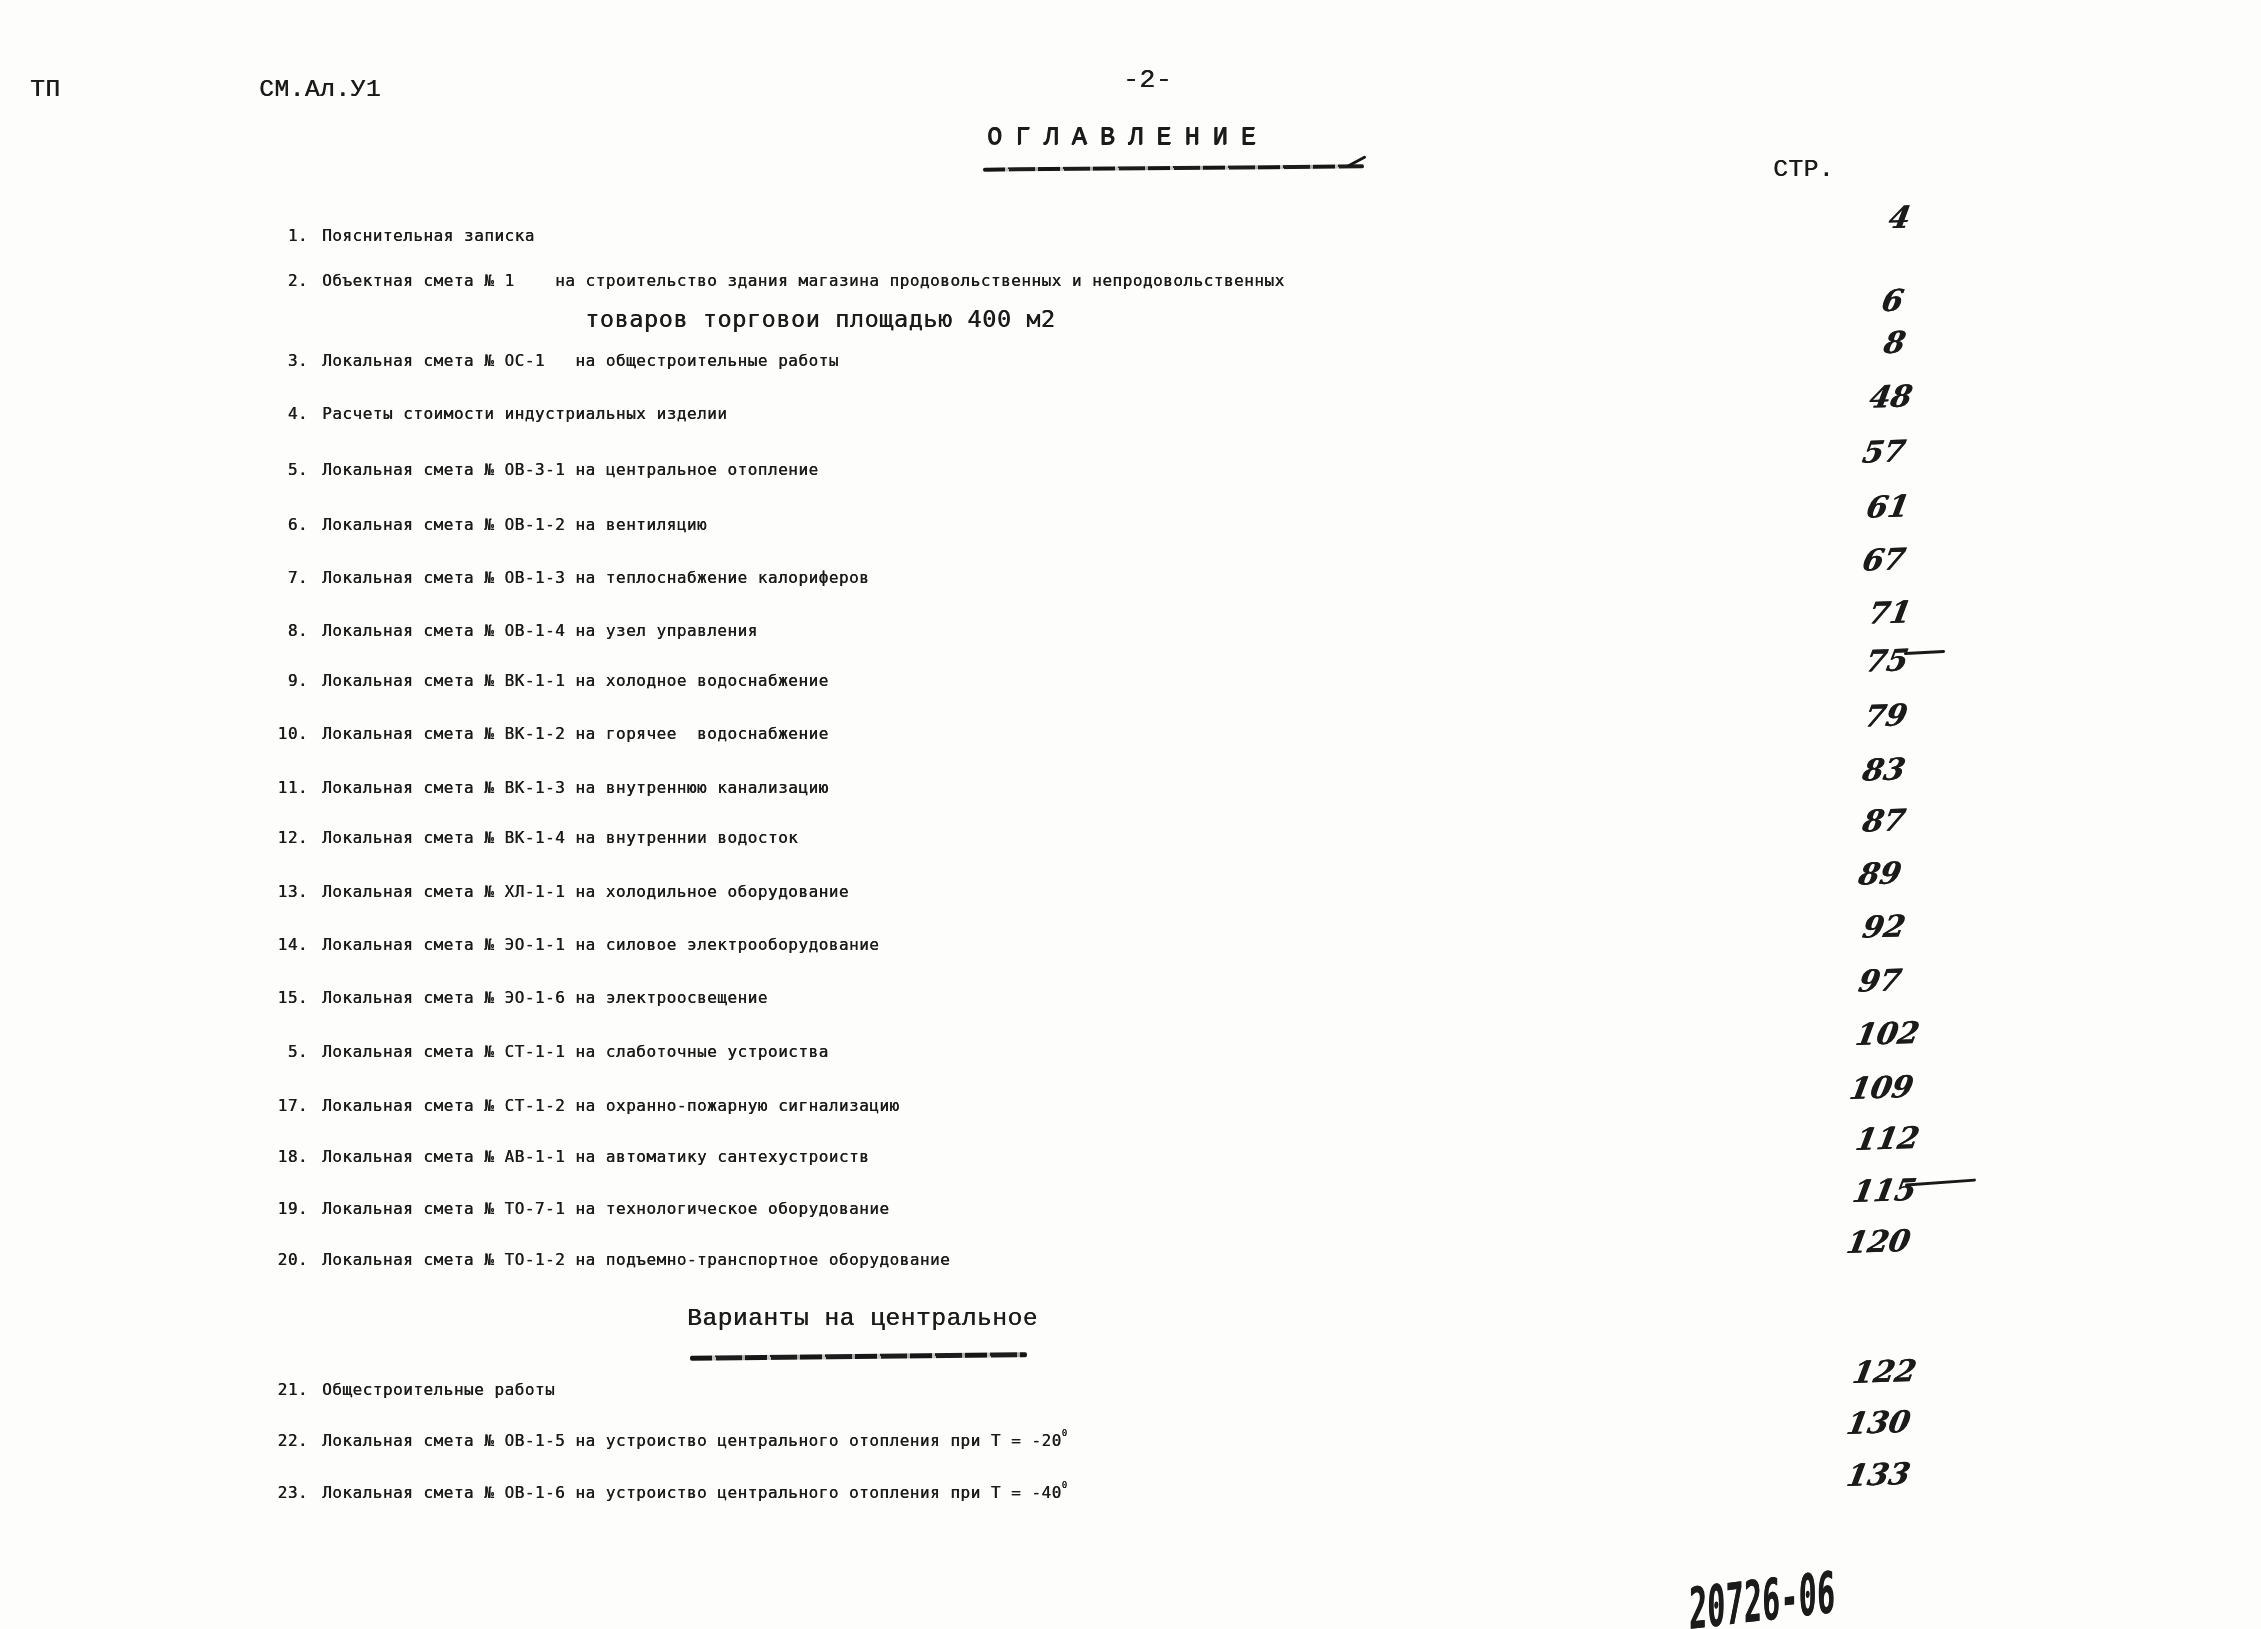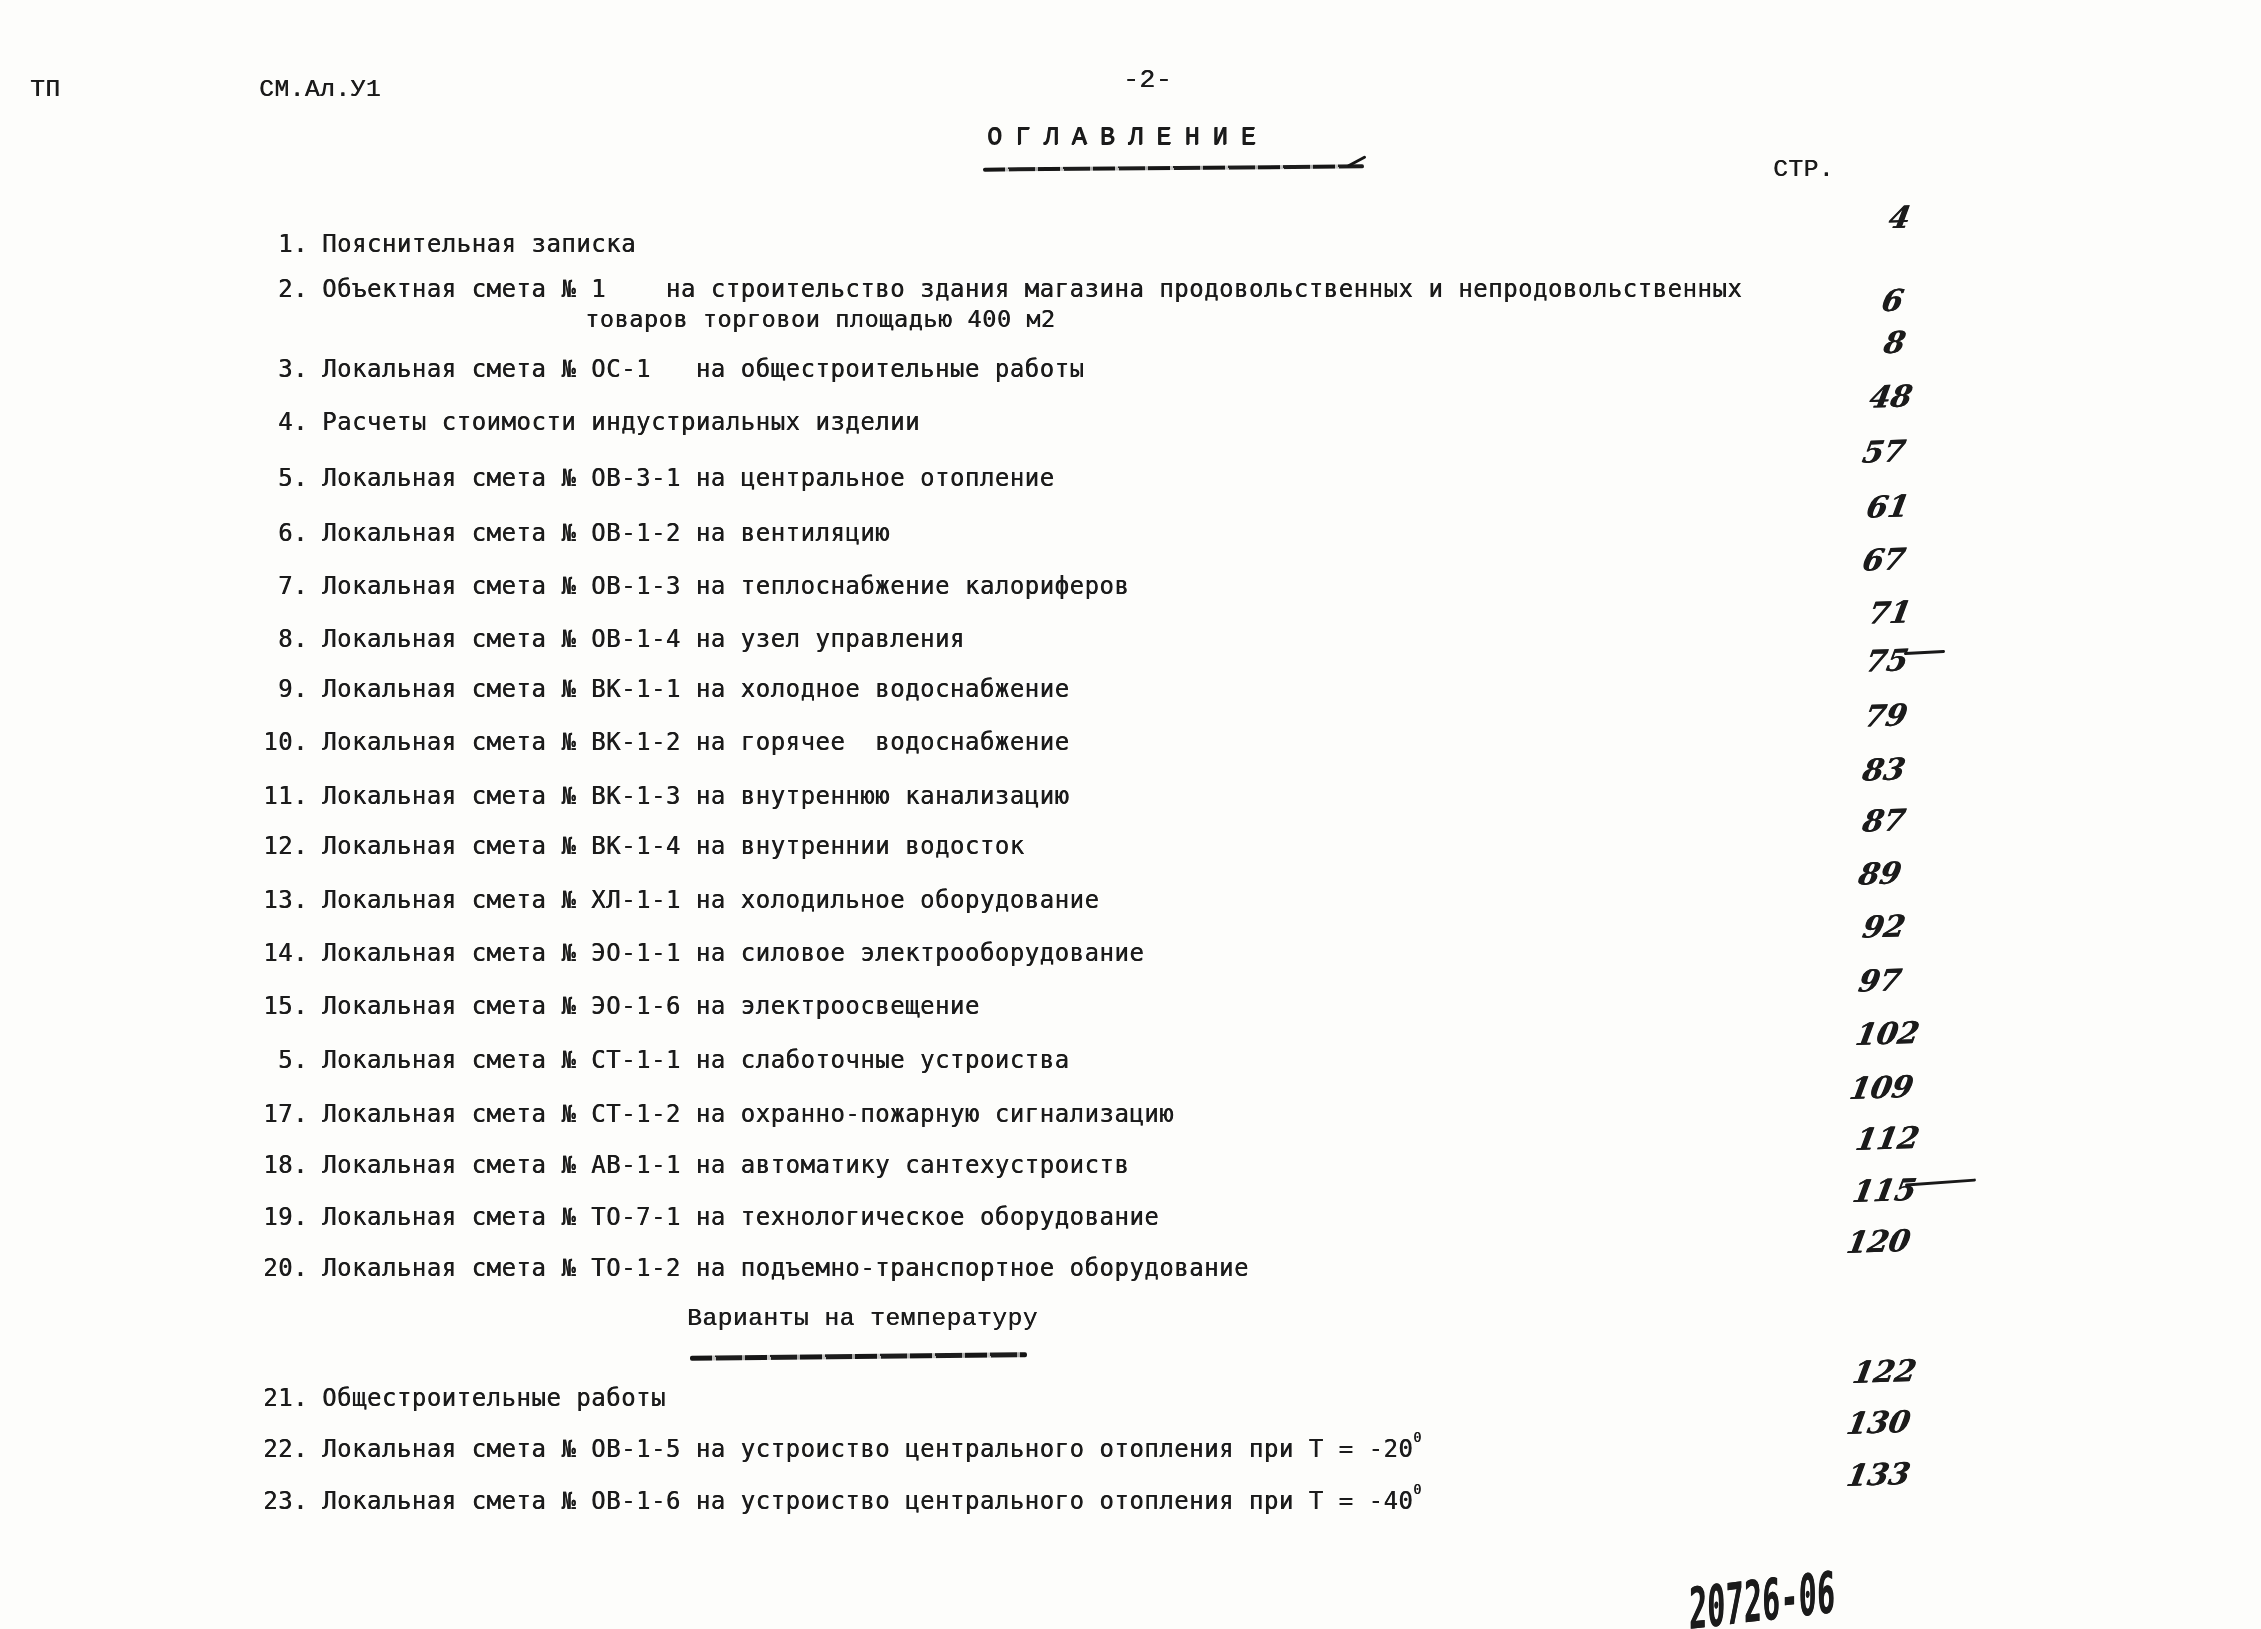--- a/index.html
+++ b/index.html
@@ -30,25 +30,24 @@
   }
   .doc-title {
     font-size: 25px;
     letter-spacing: 13.2px;
     text-shadow: 0.8px 0 0 currentColor, 0 0.5px 0 currentColor;
   }
   .row {
     position: absolute;
     left: 263px;
     white-space: pre;
-    font-size: 24px;
+    font-size: 16px;
     line-height: 28px;
     letter-spacing: 0.5px;
     text-shadow: 0.4px 0 0 currentColor;
-    margin-top: 8px;
   }
   .row .num {
     display: inline-block;
     width: 45px;
     text-align: right;
     margin-right: 14px;
   }
   .row .txt { white-space: pre; }
   .row sup {
     font-size: 0.55em;
@@ -131,21 +130,21 @@
 <div class="row" style="top:824px"><span class="num">12.</span><span class="txt">Локальная смета № ВК-1-4 на внутреннии водосток</span></div>
 <div class="row" style="top:878px"><span class="num">13.</span><span class="txt">Локальная смета № ХЛ-1-1 на холодильное оборудование</span></div>
 <div class="row" style="top:931px"><span class="num">14.</span><span class="txt">Локальная смета № ЭО-1-1 на силовое электрооборудование</span></div>
 <div class="row" style="top:984px"><span class="num">15.</span><span class="txt">Локальная смета № ЭО-1-6 на электроосвещение</span></div>
 <div class="row" style="top:1038px"><span class="num">5.</span><span class="txt">Локальная смета № СТ-1-1 на слаботочные устроиства</span></div>
 <div class="row" style="top:1092px"><span class="num">17.</span><span class="txt">Локальная смета № СТ-1-2 на охранно-пожарную сигнализацию</span></div>
 <div class="row" style="top:1143px"><span class="num">18.</span><span class="txt">Локальная смета № АВ-1-1 на автоматику сантехустроиств</span></div>
 <div class="row" style="top:1195px"><span class="num">19.</span><span class="txt">Локальная смета № ТО-7-1 на технологическое оборудование</span></div>
 <div class="row" style="top:1246px"><span class="num">20.</span><span class="txt">Локальная смета № ТО-1-2 на подъемно-транспортное оборудование</span></div>
 
-<div class="typed" style="left:687px; top:1305px; font-size:24.6px;">Варианты на температуру</div>
+<div class="typed" style="left:687px; top:1305px; font-size:24.6px;">Варианты на центральное</div>
 <div class="ink-line" style="left:690px; top:1354px; width:337px; height:5.2px; transform:rotate(-0.6deg);"></div>
 
 <div class="row" style="top:1376px"><span class="num">21.</span><span class="txt">Общестроительные работы</span></div>
 <div class="row" style="top:1427px"><span class="num">22.</span><span class="txt">Локальная смета № ОВ-1-5 на устроиство центрального отопления при Т = -20</span><sup>0</sup></div>
 <div class="row" style="top:1479px"><span class="num">23.</span><span class="txt">Локальная смета № ОВ-1-6 на устроиство центрального отопления при Т = -40</span><sup>0</sup></div>
 
 <div class="pg" style="left:1889px; top:203px;">4</div>
 <div class="pg" style="left:1882px; top:286px;">6</div>
 <div class="pg" style="left:1884px; top:328px;">8</div>
 <div class="pg" style="left:1870px; top:382px;">48</div>

